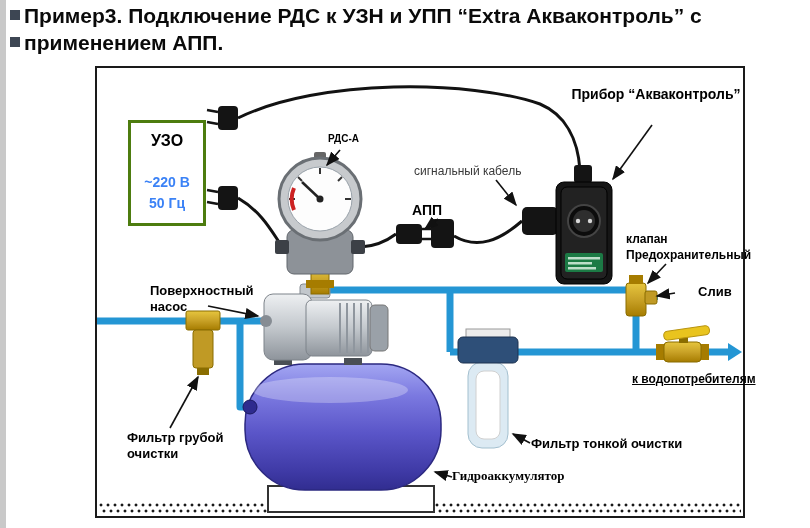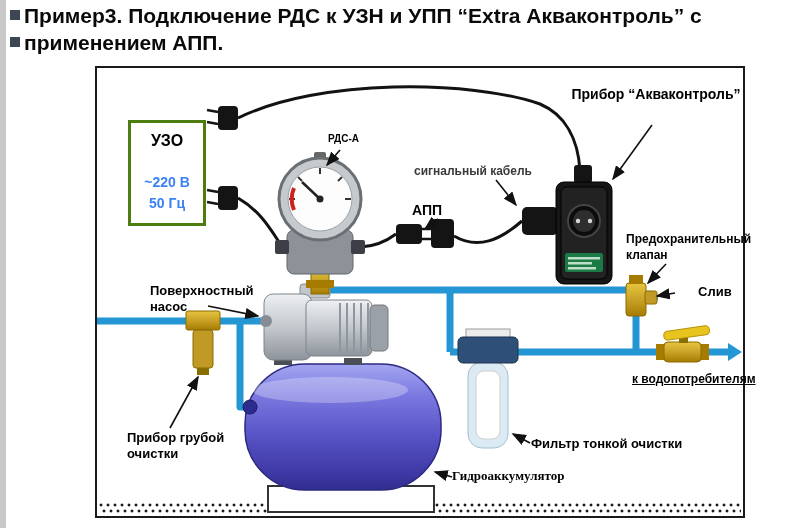--- a/index.html
+++ b/index.html
@@ -17,21 +17,21 @@
     background-size:7px 12px;}
   .art{position:absolute;left:0;top:0;}
   .uzo{position:absolute;left:128px;top:120px;width:78px;height:106px;border:3px solid #4d7c0f;box-sizing:border-box;
        display:flex;flex-direction:column;align-items:center;justify-content:space-between;
        padding:9px 2px 12px 2px;background:#fff;}
   .uzo .name{font-weight:bold;font-size:16px;color:#000;}
   .uzo .power{display:flex;flex-direction:column;align-items:center;gap:5px;font-weight:bold;font-size:14px;color:#3b82f6;}
   .lbl{position:absolute;font-weight:bold;font-size:13px;color:#000;white-space:nowrap;line-height:16px;}
   .lbl span{display:block;}
   #lbl-rds{left:316px;top:131px;font-size:10px;margin-left:12px;}
-  #lbl-signal{left:414px;top:163px;font-weight:bold;font-size:12px;color:#3a3a3a;}
+  #lbl-signal{left:414px;top:163px;font-weight:normal;font-size:12px;color:#3a3a3a;}
   #lbl-app{left:412px;top:202px;font-size:14px;}
   #lbl-controller{left:566px;top:86px;width:180px;text-align:center;font-size:14px;line-height:17px;}
   #lbl-safety{left:626px;top:231px;font-size:12px;}
   #lbl-drain{left:698px;top:284px;}
   #lbl-consumers{left:632px;top:371px;font-size:12px;text-decoration:underline;}
   #lbl-pump{left:150px;top:283px;}
   #lbl-coarse{left:127px;top:430px;}
   #lbl-fine{left:531px;top:436px;}
   #lbl-accum{left:452px;top:468px;font-family:Liberation Serif, serif;}
 </style>
@@ -228,28 +228,28 @@
     </div>
   </div>
 
   <div class="lbl" id="lbl-rds">РДС-А</div>
   <div class="lbl" id="lbl-signal">сигнальный кабель</div>
   <div class="lbl" id="lbl-app">АПП</div>
   <div class="lbl" id="lbl-controller">
     <span>Прибор “Акваконтроль”</span>
   </div>
   <div class="lbl" id="lbl-safety">
+    <span>клапан</span>
     <span>Предохранительный</span>
-    <span>клапан</span>
   </div>
   <div class="lbl" id="lbl-drain">Слив</div>
   <div class="lbl" id="lbl-consumers">к водопотребителям</div>
   <div class="lbl" id="lbl-pump">
     <span>Поверхностный</span>
     <span>насос</span>
   </div>
   <div class="lbl" id="lbl-coarse">
-    <span>Прибор грубой</span>
+    <span>Фильтр грубой</span>
     <span>очистки</span>
   </div>
   <div class="lbl" id="lbl-fine">Фильтр тонкой очистки</div>
   <div class="lbl" id="lbl-accum">Гидроаккумулятор</div>
 </div>
 
 </body></html>

